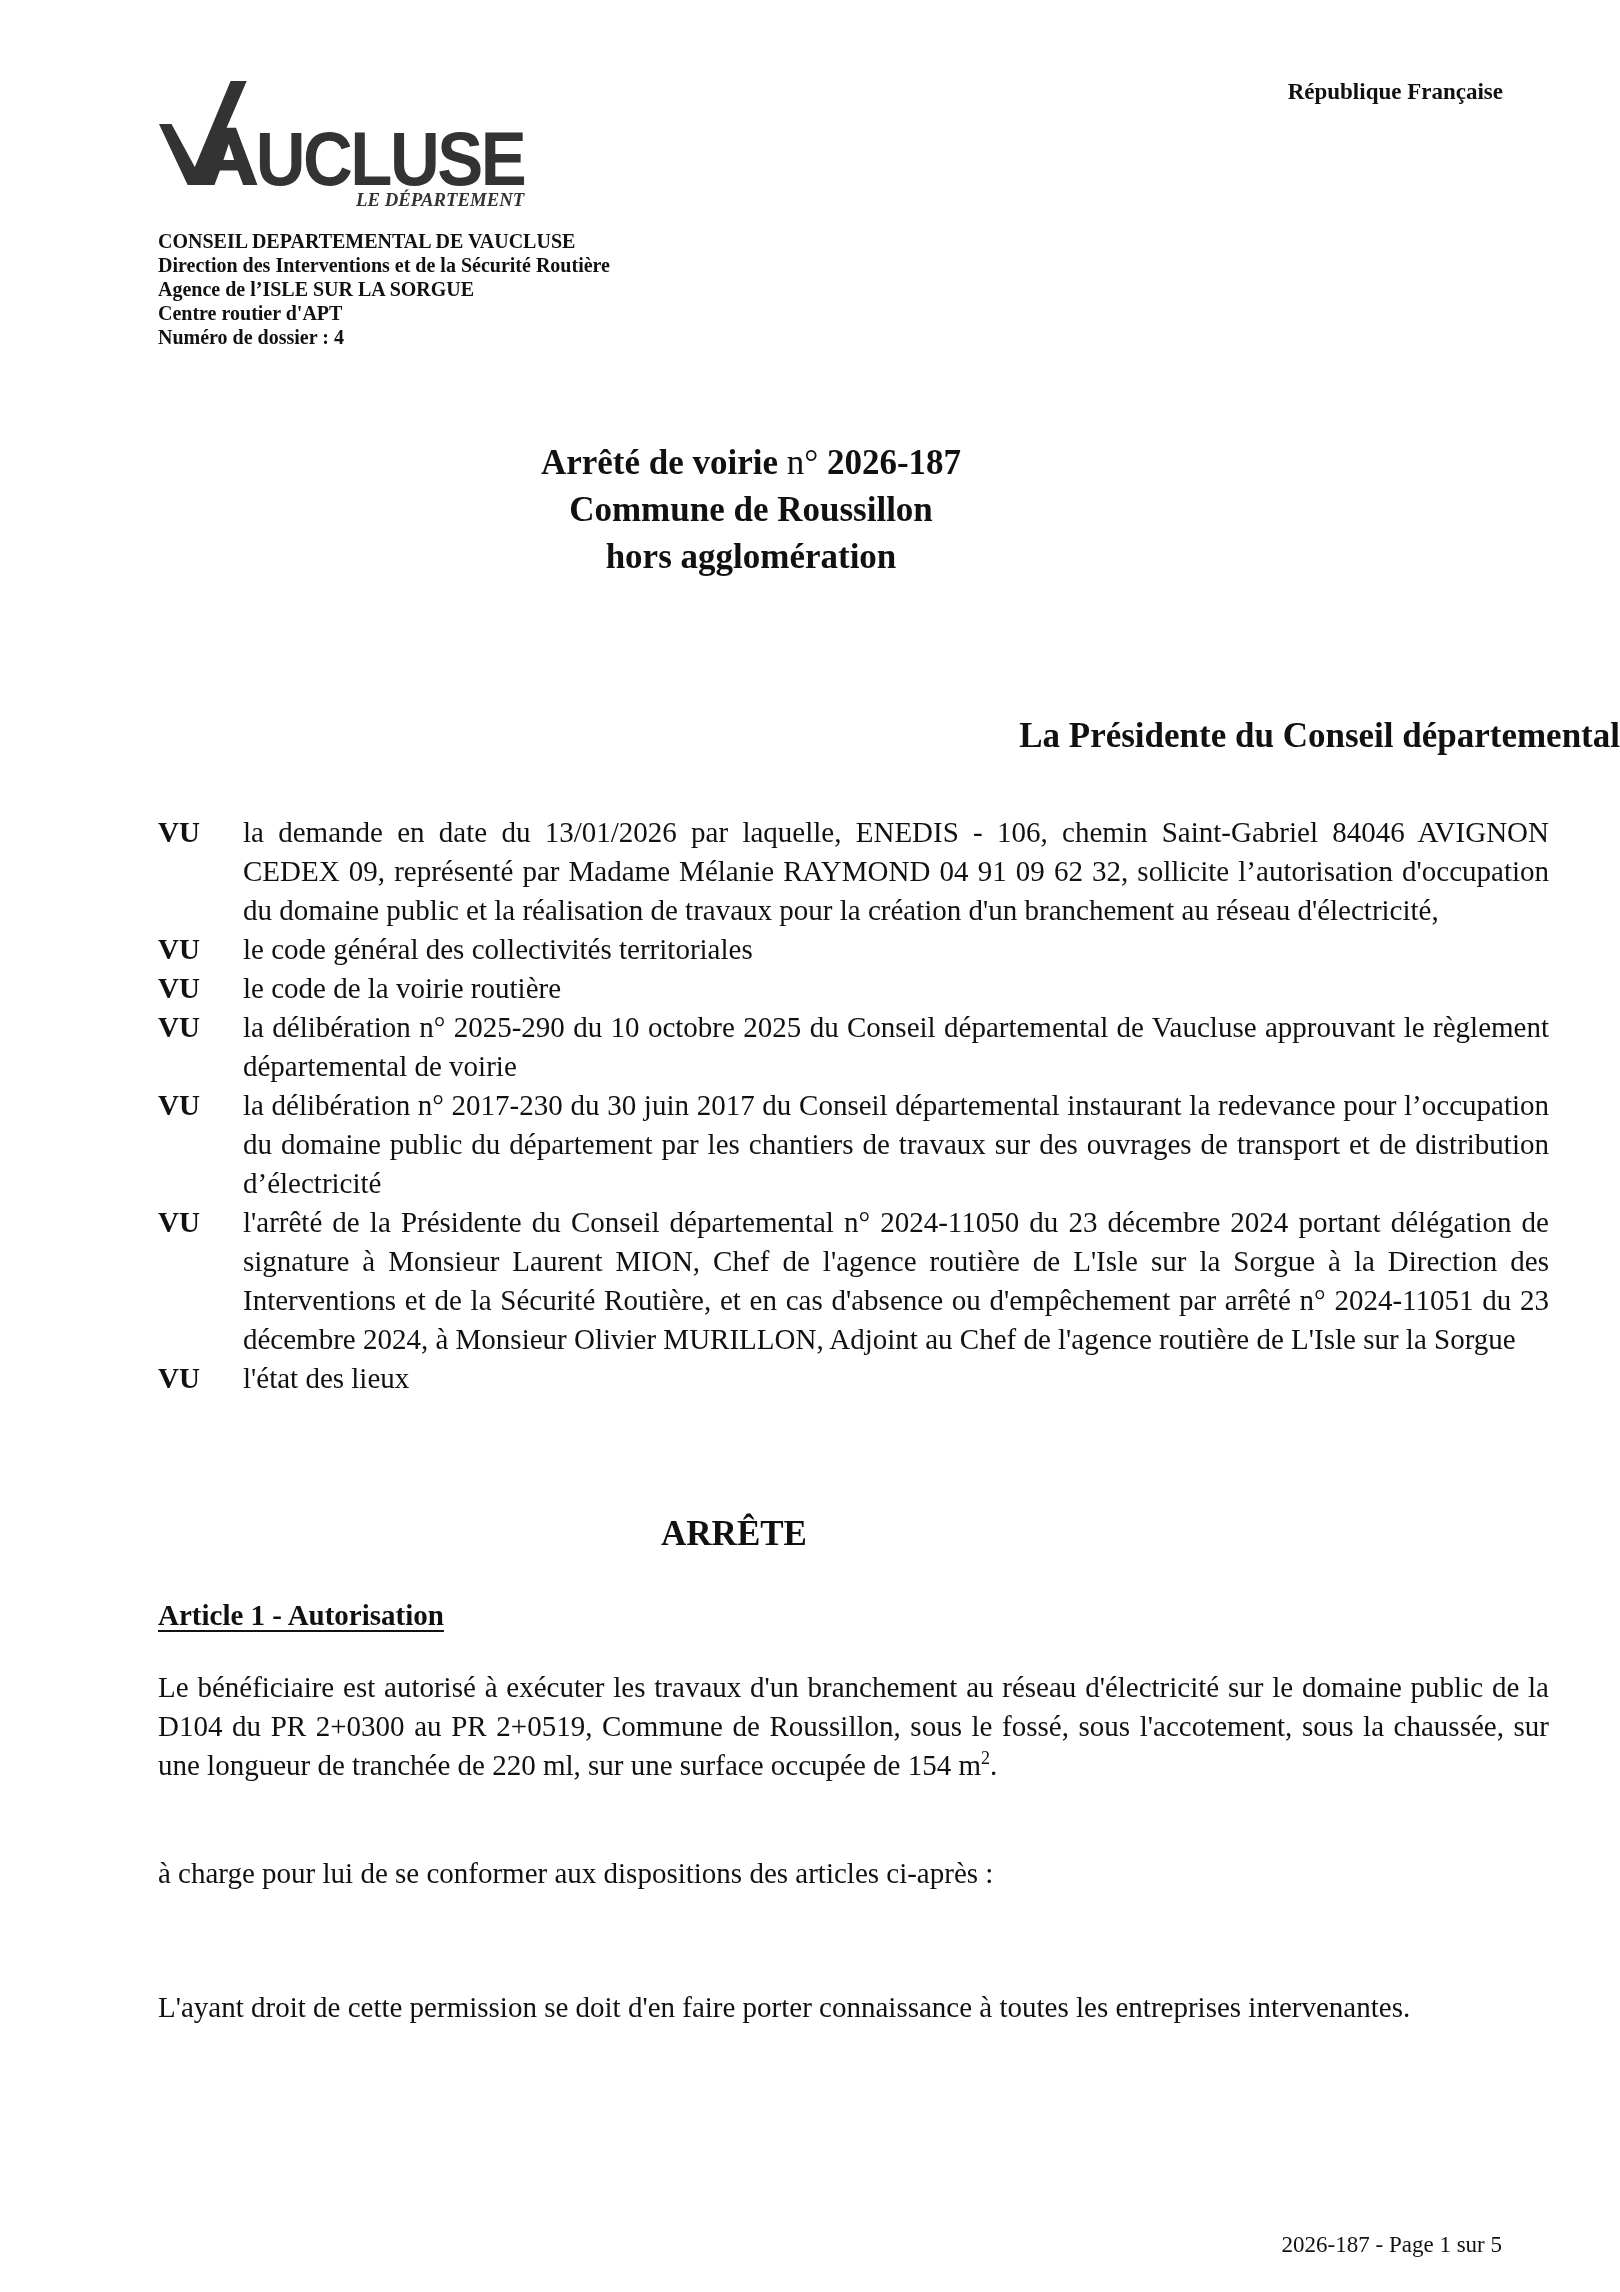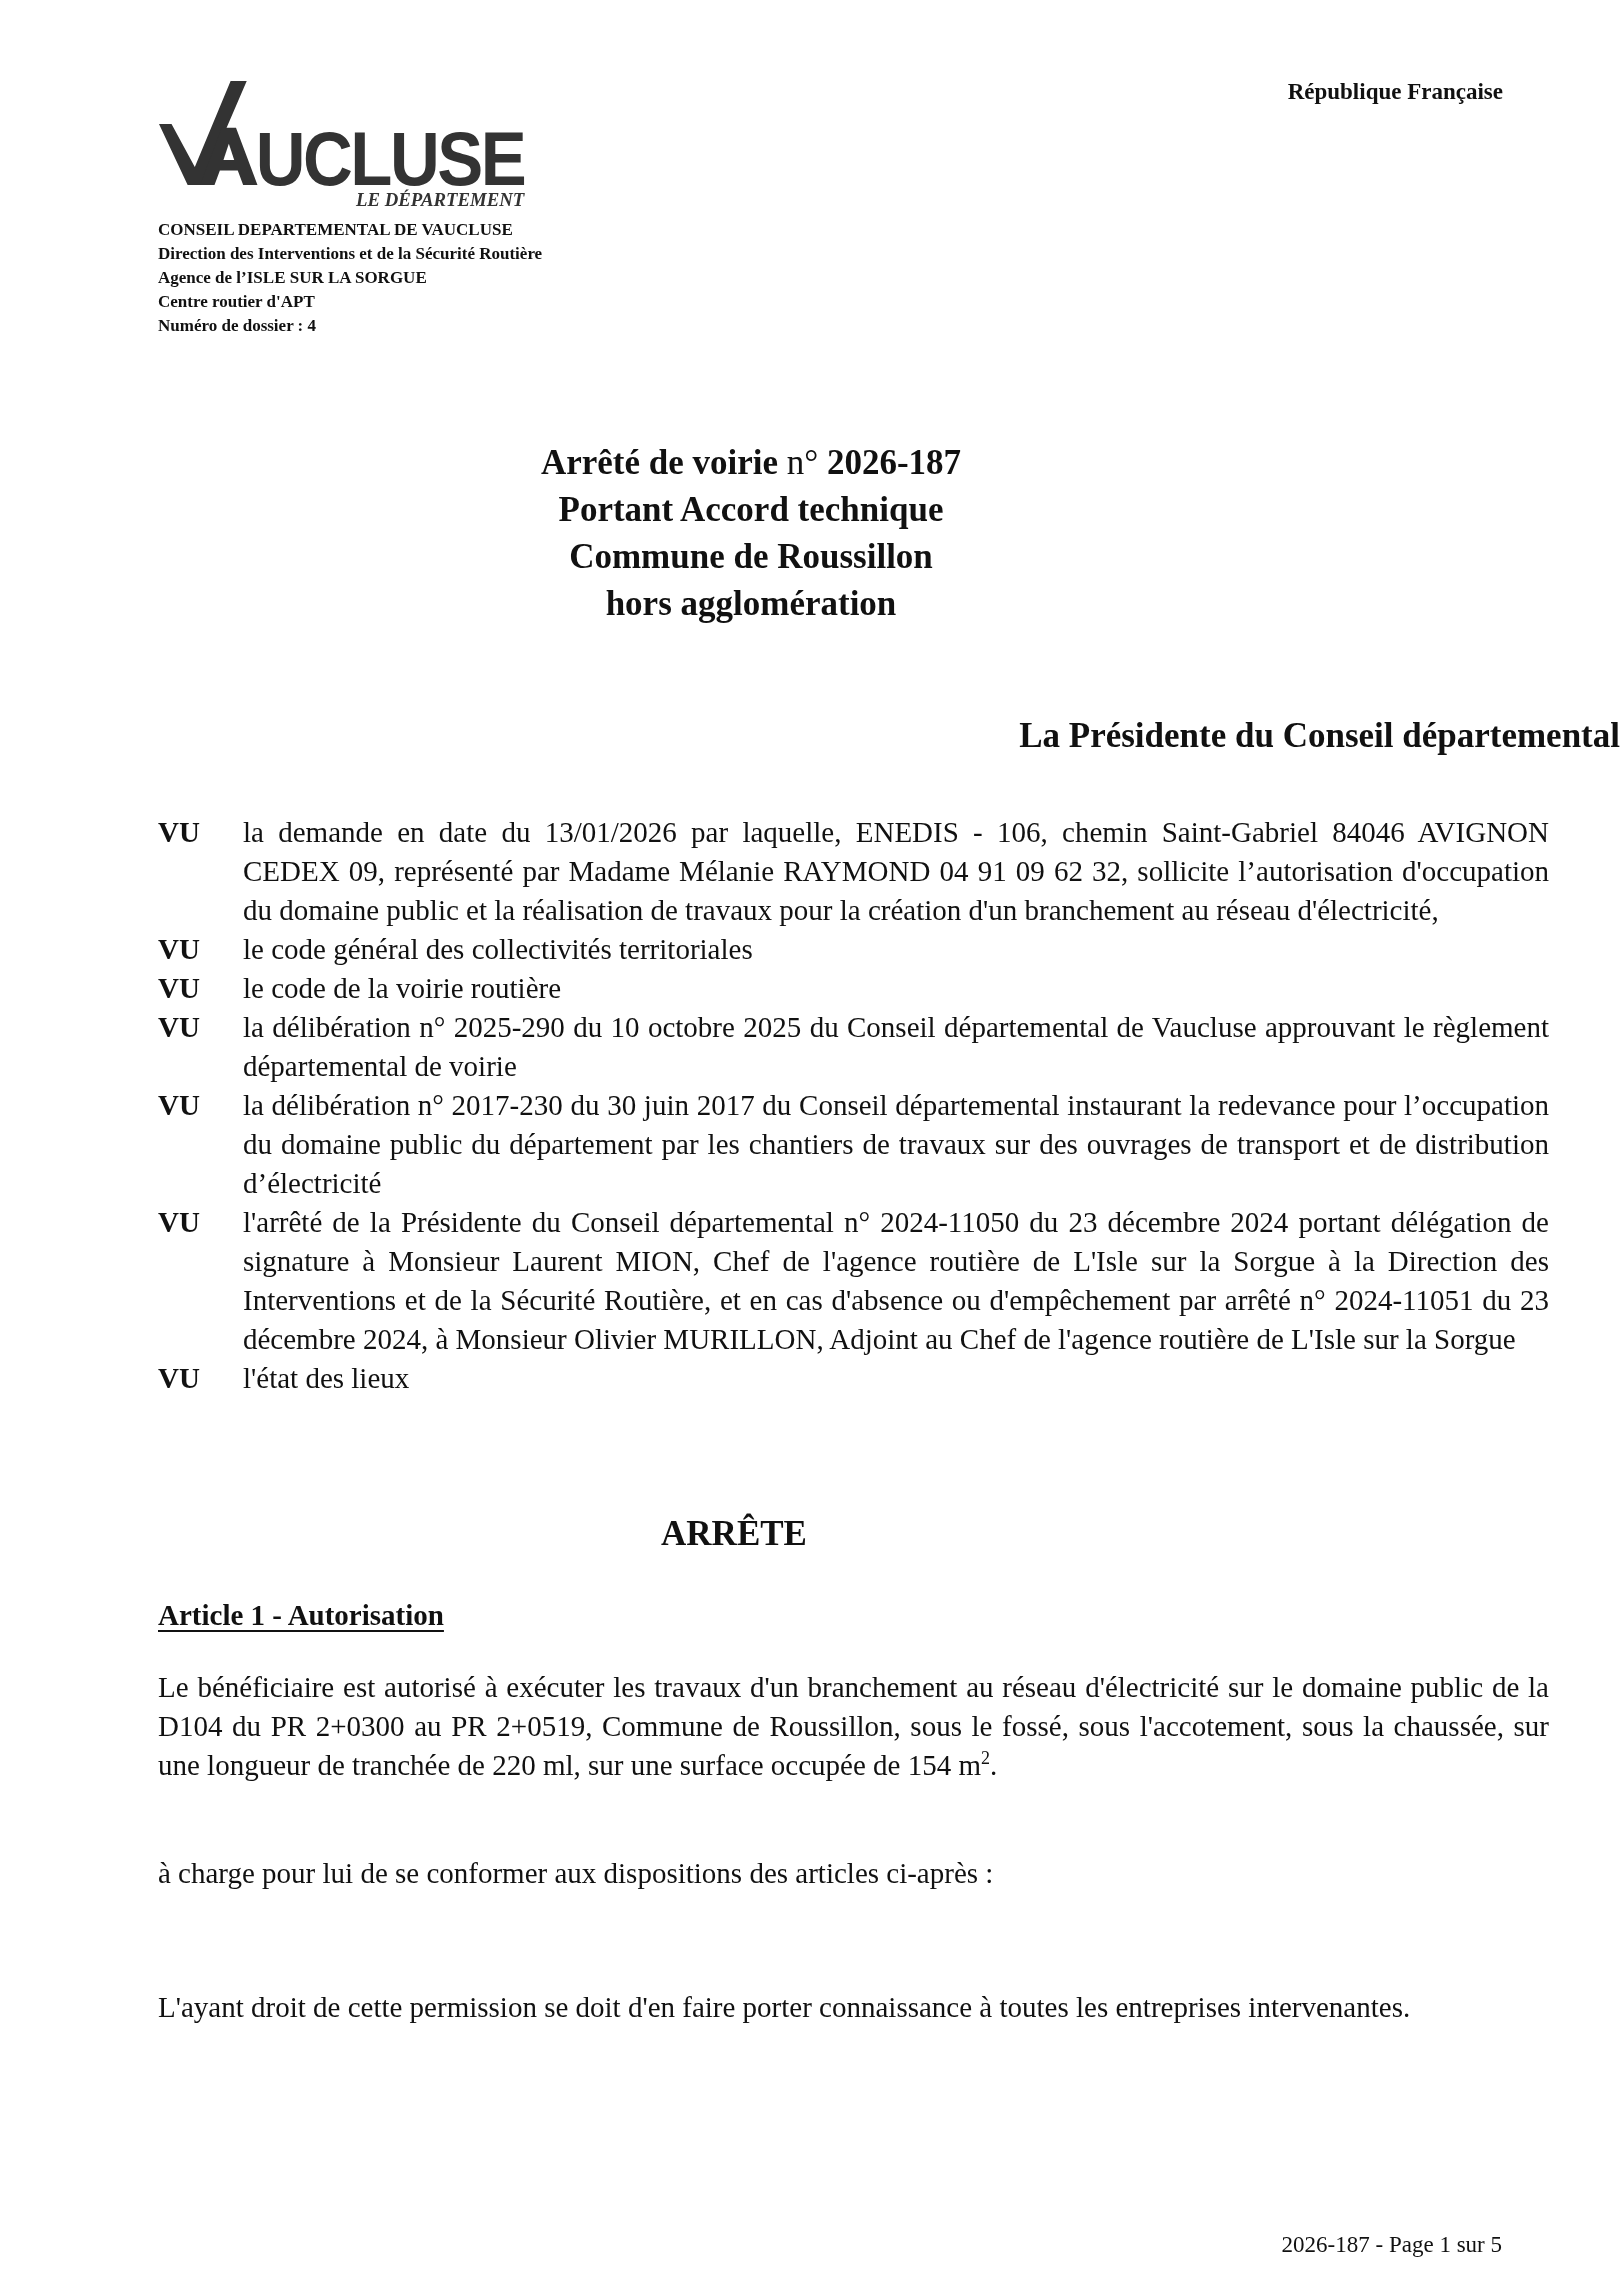--- a/index.html
+++ b/index.html
@@ -2,21 +2,21 @@
 <html style="font-size:14.3px"><head>
 <meta charset="utf-8">
 <style>
   html, body { margin: 0; padding: 0; background: #ffffff; }
   body { width: 1620px; height: 2293px; position: relative; overflow: hidden;
          font-family: "Liberation Serif", "DejaVu Serif", serif; color: #111; }
   .abs { position: absolute; }
   .republic { top: 79px; right: 117px; font-size: 23px; font-weight: bold; }
   .logo { left: 159px; top: 81px; width: 376px; height: 130px; }
   .logo svg { display: block; }
-  .org { left: 158px; top: 218px; font-size: 17px; font-weight: bold; line-height: 24px; }
+  .org { left: 158px; top: 229px; font-size: 20px; font-weight: bold; line-height: 24px; }
   .org div { white-space: nowrap; }
   .title-block { left: 0; width: 1502px; top: 439px; text-align: center; font-size: 35px; font-weight: bold; line-height: 47px; }
   .title-block .normal { font-weight: normal; }
   .president { left: 0; width: 1620px; top: 716px; text-align: right; font-size: 35px; font-weight: bold; }
   .vu-block { left: 158px; top: 813px; width: 1391px; font-size: 29px; line-height: 39px; }
   .vu-row { display: flex; }
   .vu-row .vu { width: 85px; flex: 0 0 85px; font-weight: bold; }
   .vu-row .vu-text { flex: 1; text-align: justify; }
   .arrete { left: 0; width: 1468px; top: 1514px; text-align: center; font-size: 35px; font-weight: bold; }
   .article-title { left: 158px; top: 1599px; font-size: 29px; font-weight: bold; text-decoration: underline; text-underline-offset: 4.5px; }
@@ -51,21 +51,20 @@
   <div>Centre routier d'APT</div>
   <div>Numéro de dossier : 4</div>
 </div>
 
 <div class="abs title-block">
   <div>
     <span>Arrêté de voirie</span>
     <span class="normal">n°</span>
     <span>2026-187</span>
   </div>
-  <div>Portant Accord technique</div>
   <div>Commune de Roussillon</div>
   <div>hors agglomération</div>
 </div>
 
 <div class="abs president">La Présidente du Conseil départemental</div>
 
 <div class="abs vu-block">
   <div class="vu-row">
     <span class="vu">VU</span>
     <span class="vu-text">la demande en date du 13/01/2026 par laquelle,  ENEDIS - 106, chemin Saint-Gabriel 84046 AVIGNON CEDEX 09, représenté par Madame Mélanie RAYMOND 04 91 09 62 32, sollicite l’autorisation d'occupation du domaine public et la réalisation de travaux pour la création d'un branchement au réseau d'électricité,</span>

